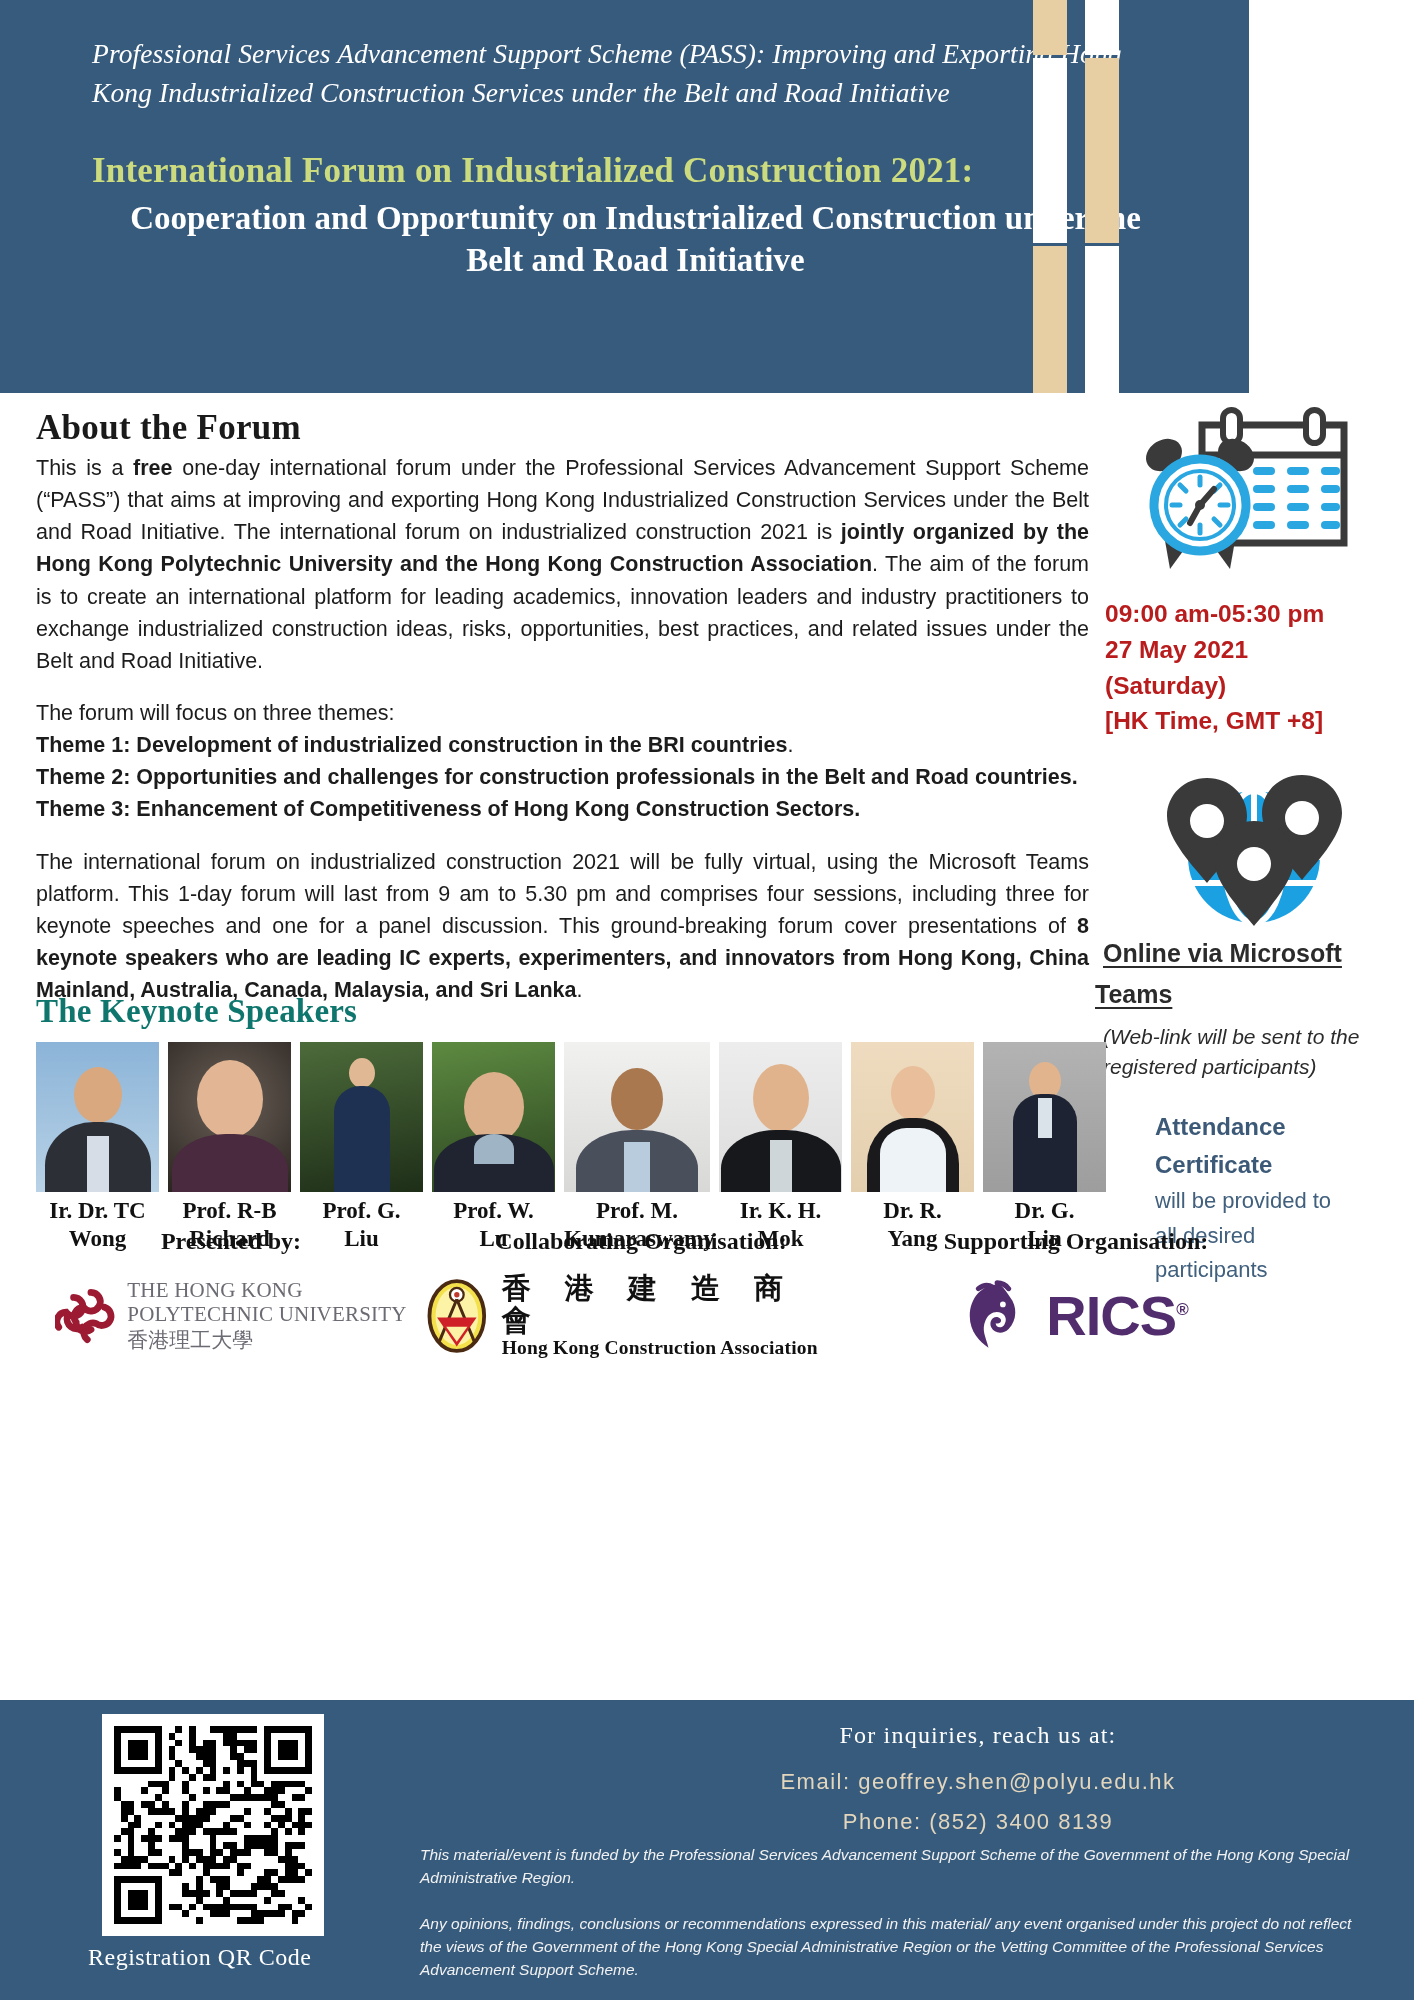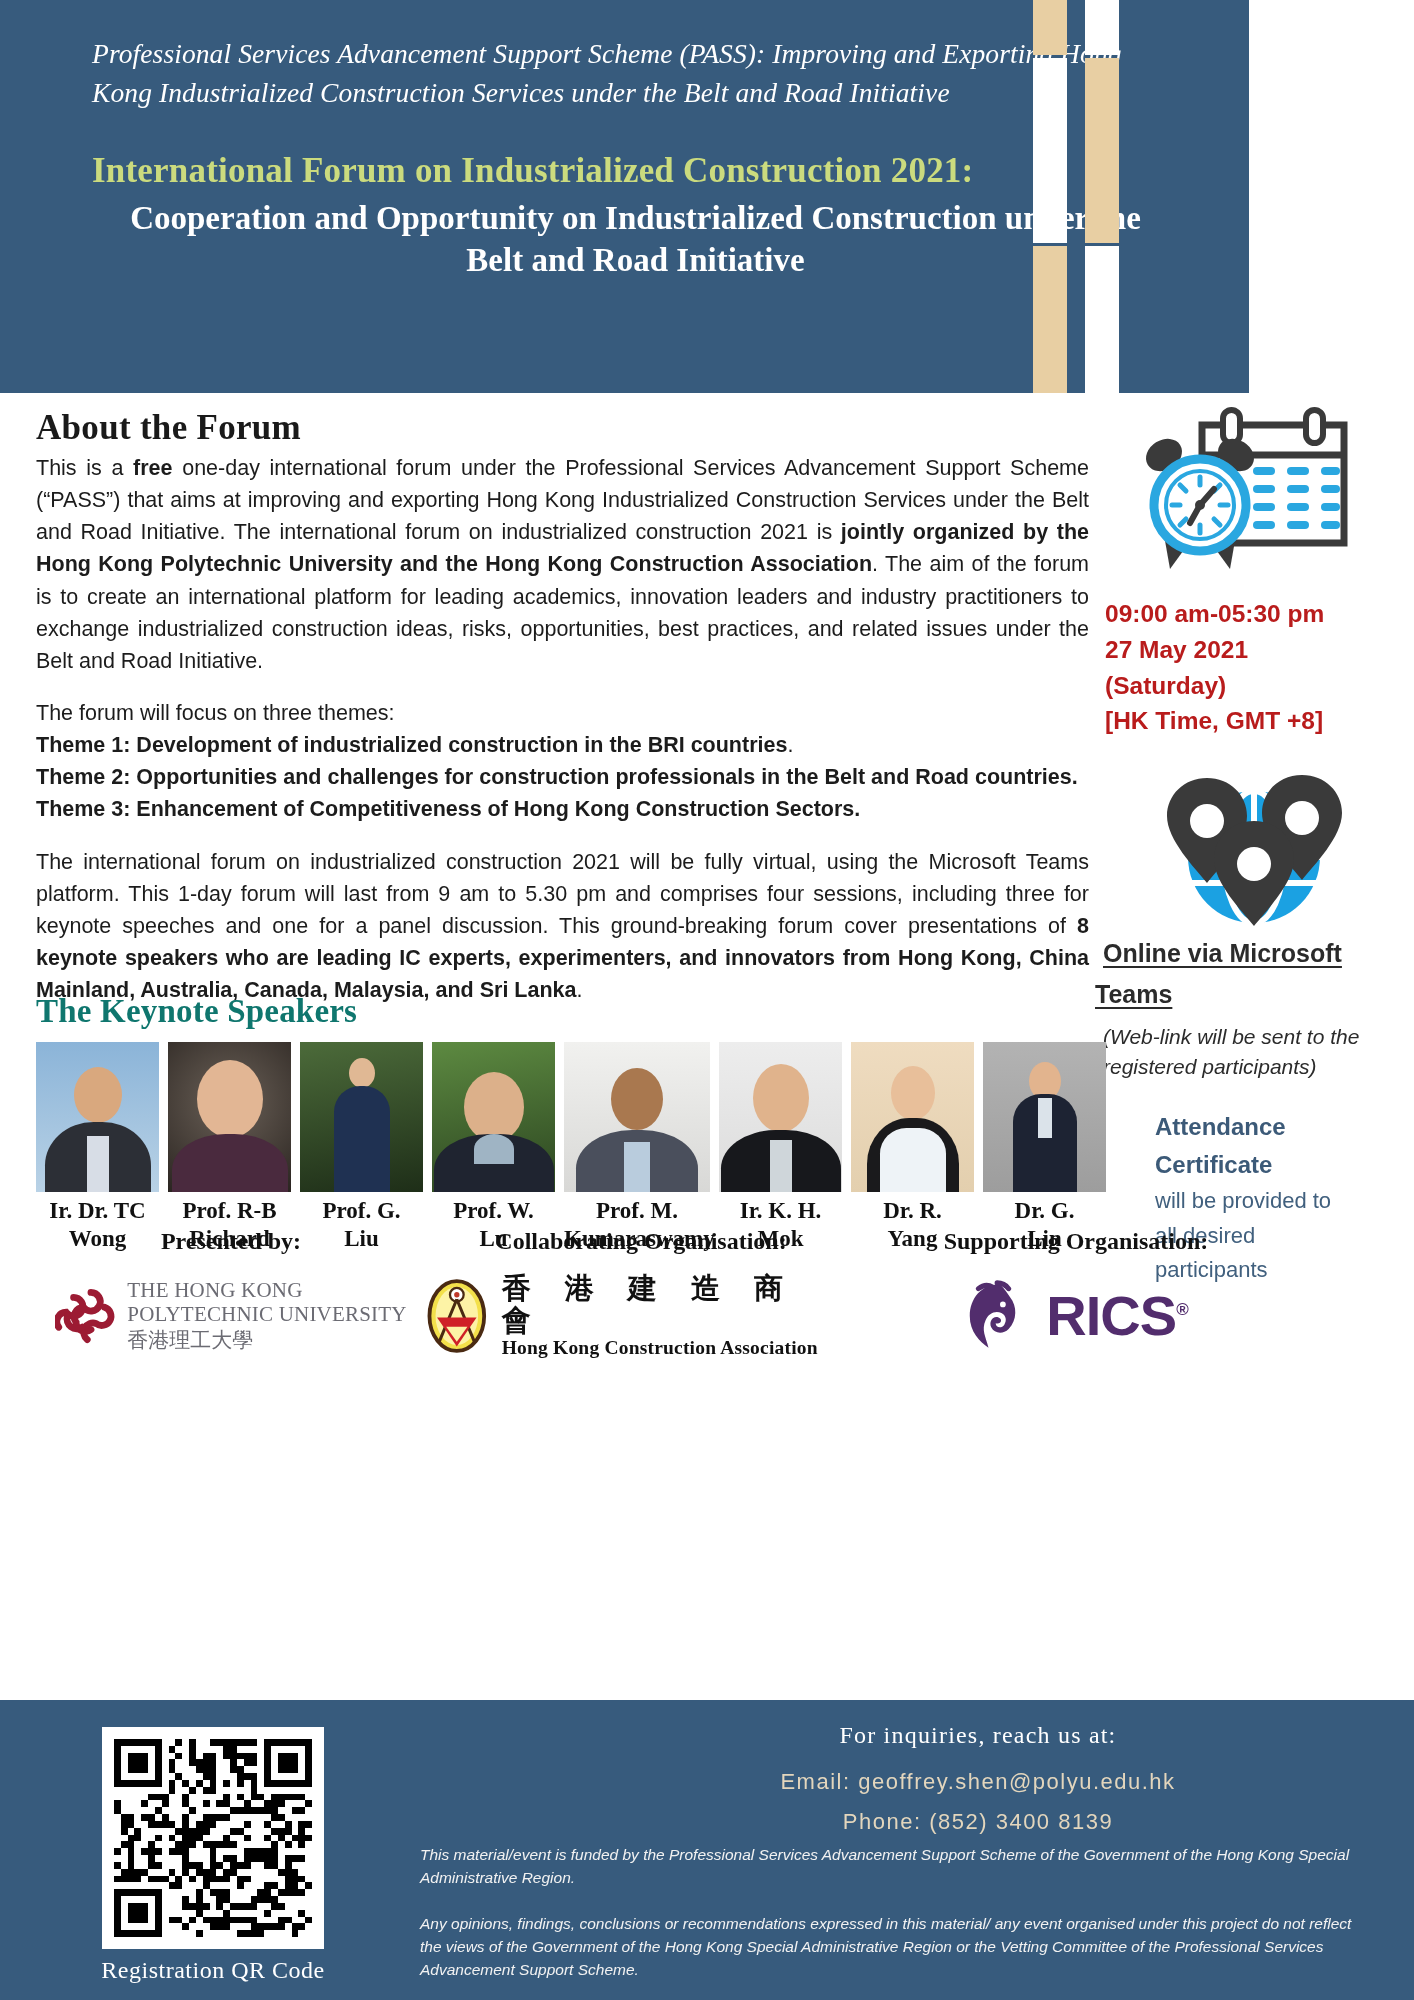--- a/index.html
+++ b/index.html
@@ -239,21 +239,21 @@
     letter-spacing: -1px; margin-left: 10px;
   }
   .rics-reg { font-size: 17px; vertical-align: super; }
 
   
   .footer {
     position: absolute; left: 0; top: 1700px;
     width: 1414px; height: 300px;
     background: #375b7d;
   }
-  .qr-block { position: absolute; left: 88px; top: 27px; width: 250px; text-align: center; }
+  .qr-block { position: absolute; left: 88px; top: 14px; width: 250px; }
   .qr-card { width: 222px; height: 222px; background: #ffffff; margin: 0 auto; padding: 12px; }
   .qr-grid {
     width: 198px; height: 198px;
     display: grid;
     grid-template-columns: repeat(29, 1fr);
     grid-template-rows: repeat(29, 1fr);
   }
   .qr-grid i { display: block; }
   .qr-grid i.on { background: #000; }
   .qr-caption {

